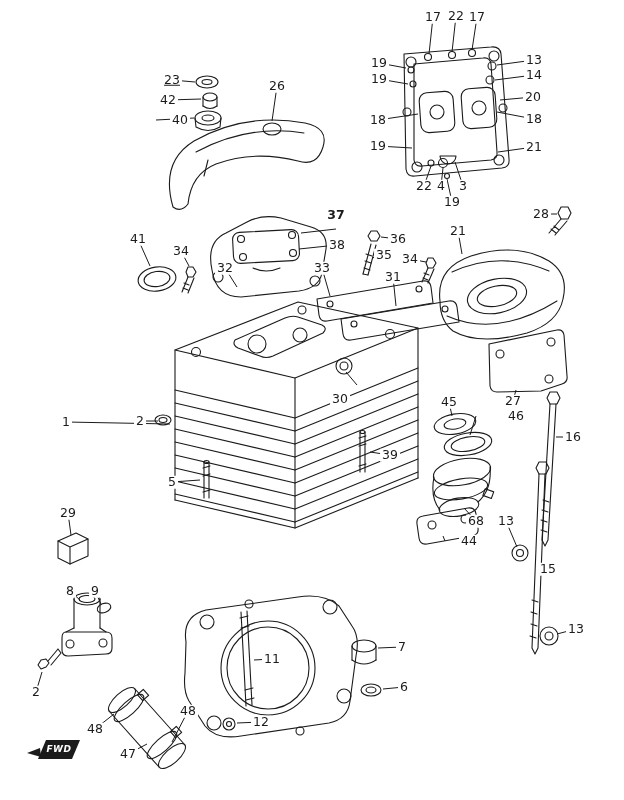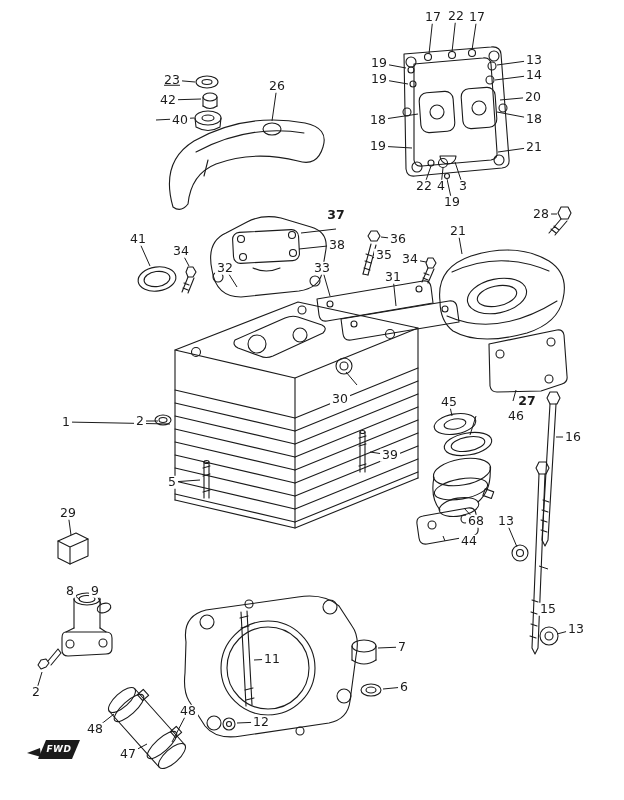--- a/index.html
+++ b/index.html
@@ -340,32 +340,32 @@
       <div class="part-label" style="left: 384px; top: 255px;">35</div>
       <div class="part-label" style="left: 410px; top: 259px;">34</div>
       <div class="part-label" style="left: 541px; top: 214px;">28</div>
       <div class="part-label" style="left: 458px; top: 231px;">21</div>
       <div class="part-label" style="left: 138px; top: 239px;">41</div>
       <div class="part-label" style="left: 181px; top: 251px;">34</div>
       <div class="part-label" style="left: 225px; top: 268px;">32</div>
       <div class="part-label" style="left: 322px; top: 268px;">33</div>
       <div class="part-label" style="left: 393px; top: 277px;">31</div>
       <div class="part-label" style="left: 340px; top: 385px; margin-top: 14px;">30</div>
-      <div class="part-label" style="left: 527px; top: 401px; font-weight: bold;">27</div>
+      <div class="part-label" style="left: 513px; top: 401px;">27</div>
       <div class="part-label" style="left: 449px; top: 402px;">45</div>
       <div class="part-label" style="left: 476px; top: 416px; margin-left: 40px;">46</div>
       <div class="part-label" style="left: 573px; top: 437px;">16</div>
       <div class="part-label" style="left: 66px; top: 422px;">1</div>
       <div class="part-label" style="left: 140px; top: 421px;">2</div>
       <div class="part-label" style="left: 390px; top: 455px;">39</div>
       <div class="part-label" style="left: 172px; top: 482px;">5</div>
       <div class="part-label" style="left: 476px; top: 521px;">68</div>
       <div class="part-label" style="left: 506px; top: 521px;">13</div>
       <div class="part-label" style="left: 445px; top: 541px; margin-left: 24px;">44</div>
-      <div class="part-label" style="left: 548px; top: 569px; margin-top: 40px;">15</div>
+      <div class="part-label" style="left: 548px; top: 569px;">15</div>
       <div class="part-label" style="left: 68px; top: 513px;">29</div>
       <div class="part-label" style="left: 576px; top: 629px;">13</div>
       <div class="part-label" style="left: 70px; top: 591px;">8</div>
       <div class="part-label" style="left: 95px; top: 591px;">9</div>
       <div class="part-label" style="left: 402px; top: 647px;">7</div>
       <div class="part-label" style="left: 272px; top: 659px;">11</div>
       <div class="part-label" style="left: 36px; top: 692px;">2</div>
       <div class="part-label" style="left: 404px; top: 687px;">6</div>
       <div class="part-label" style="left: 95px; top: 729px;">48</div>
       <div class="part-label" style="left: 188px; top: 711px;">48</div>

